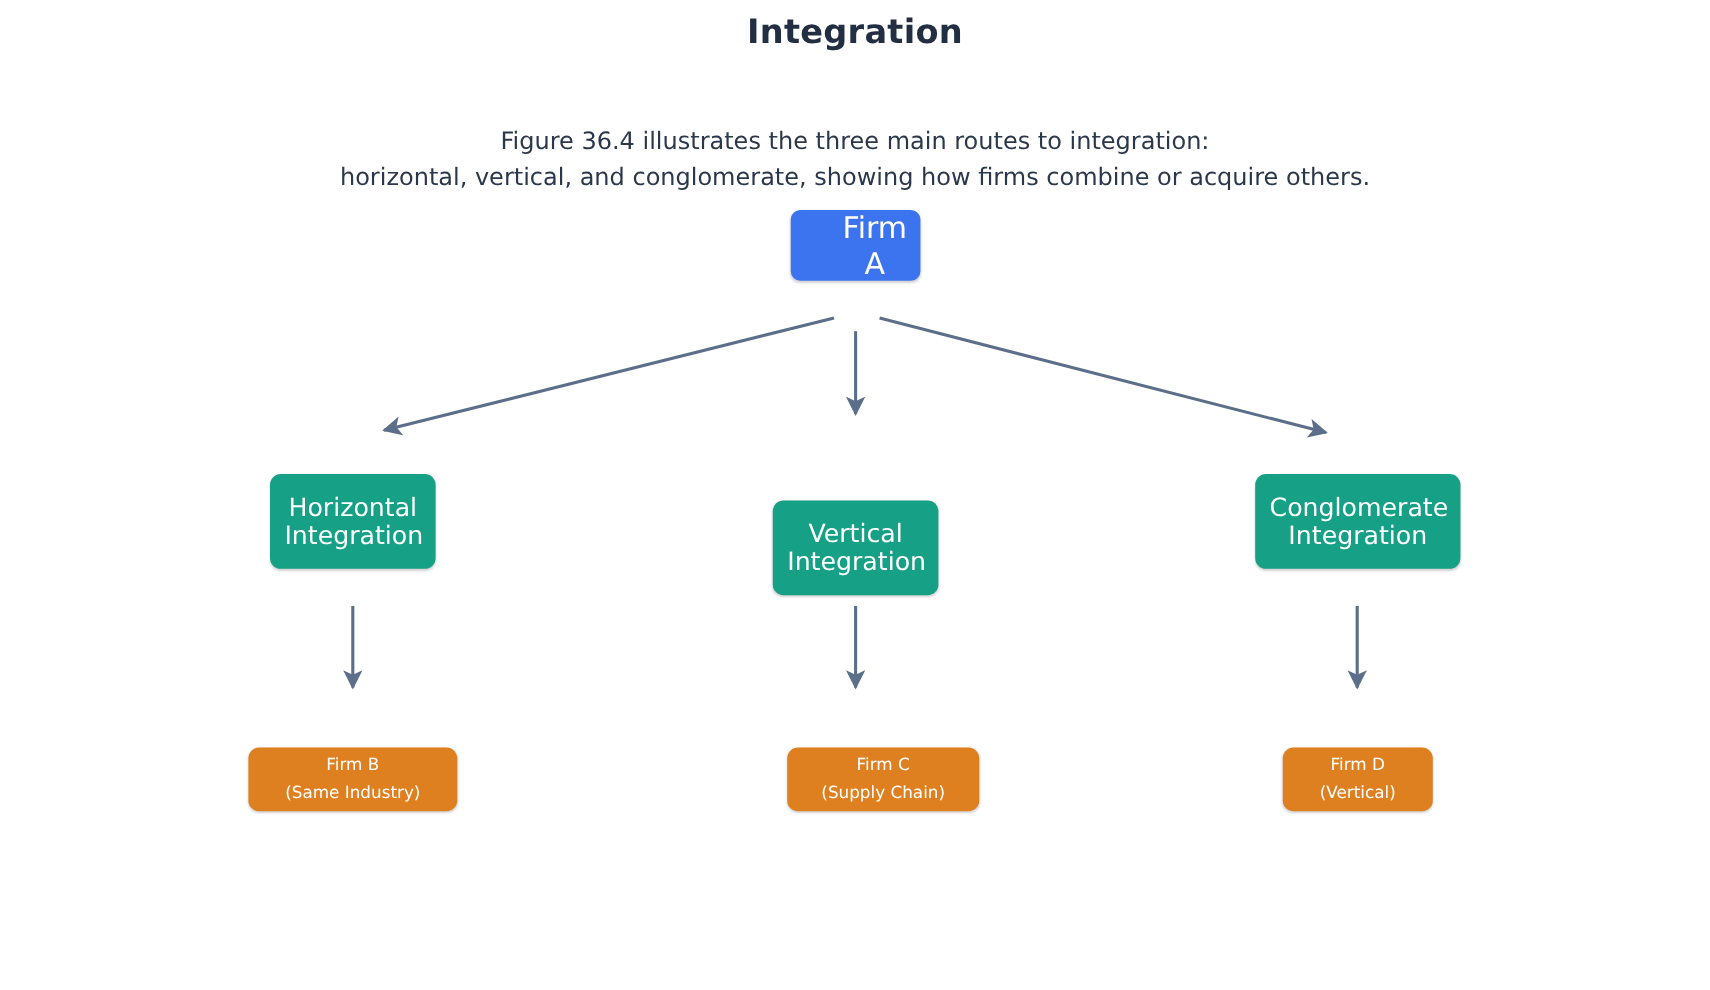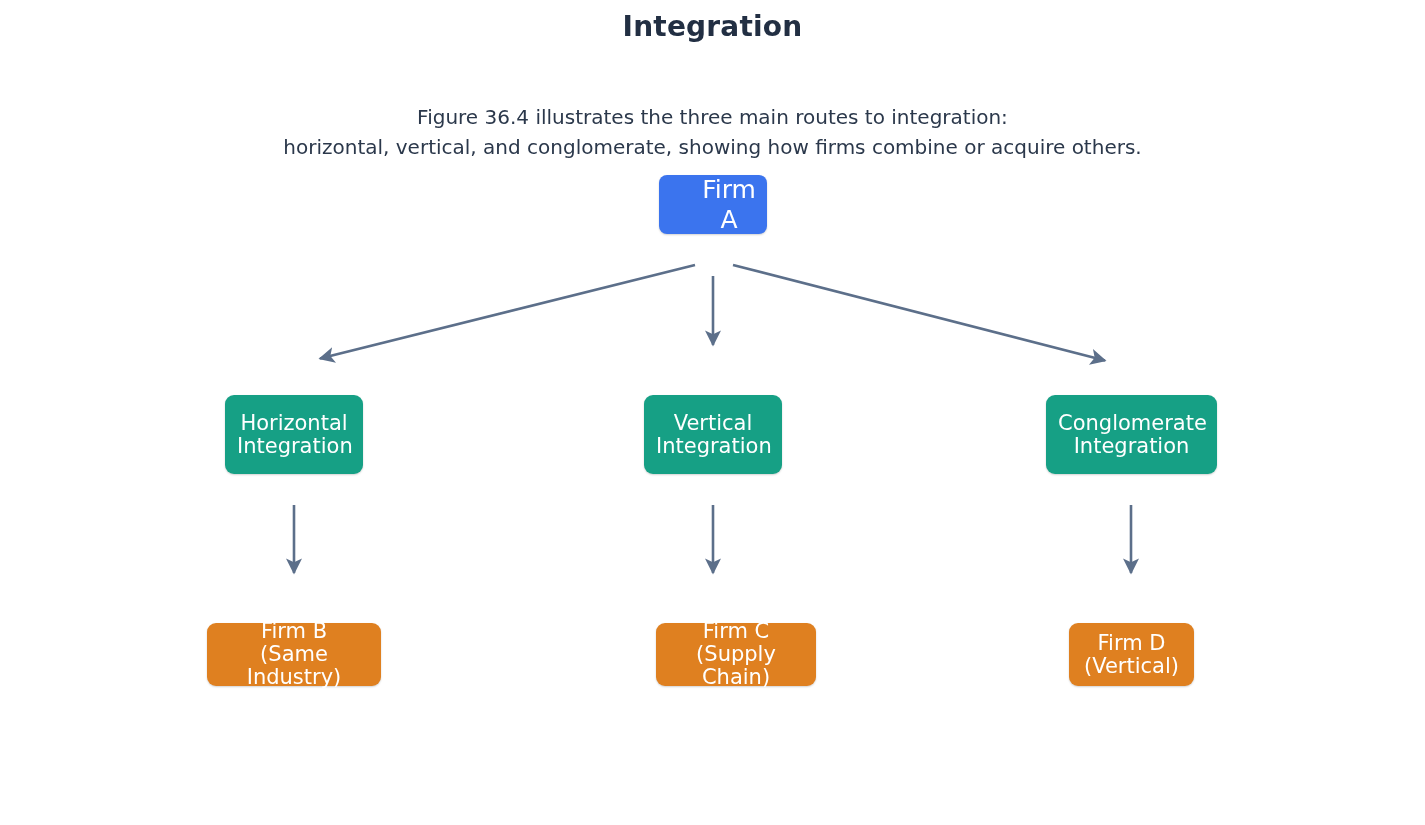--- a/index.html
+++ b/index.html
@@ -95,29 +95,29 @@
 
   .node-mid {
     background: #16a085;
     font-size: 21px;
     line-height: 23px;
     top: 395px;
     height: 79px;
     padding: 0 12px;
   }
   .node-mid.m0 { left: 225px;  width: 138px; }
-  .node-mid.m1 { left: 644px;  width: 138px; }
+  .node-mid.m1 { left: 644px;  width: 138px; margin-top: 22px; }
   .node-mid.m2 { left: 1046px; width: 171px; justify-content: flex-end; }
 
   .node-leaf {
     background: #df8020;
-    font-size: 21px;
+    font-size: 14px;
     line-height: 23px;
     top: 623px;
-    height: 63px;
+    height: 53px;
     padding: 0 10px;
   }
   .node-leaf.l0 { left: 207px;  width: 174px; }
   .node-leaf.l1 { left: 656px;  width: 160px; }
   .node-leaf.l2 { left: 1069px; width: 125px; }
 </style>
 </head>
 <body>
 
 <div id="stage">

